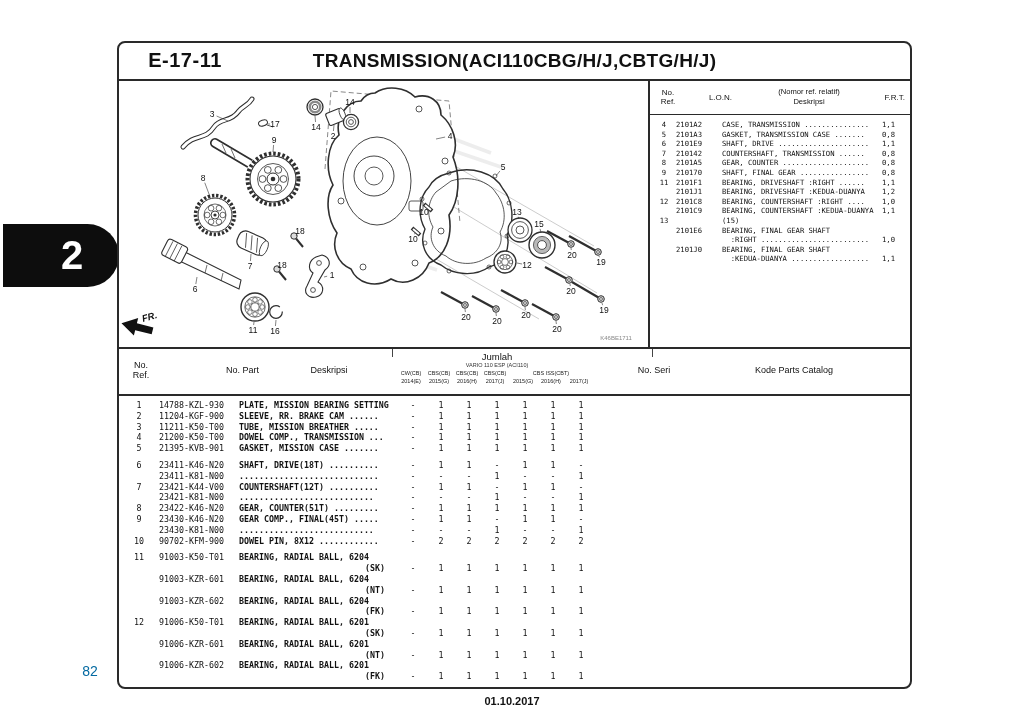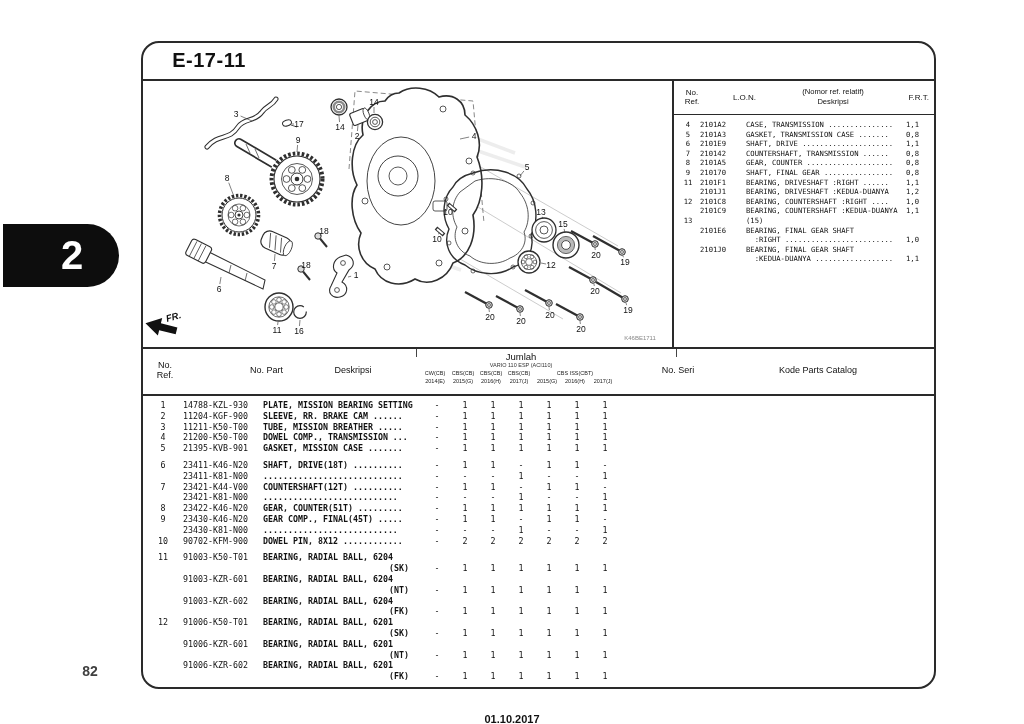--- a/index.html
+++ b/index.html
@@ -4,25 +4,25 @@
 <style>
   html,body{margin:0;padding:0;background:#fff;}
   body{width:1024px;height:724px;position:relative;font-family:"Liberation Sans",sans-serif;color:#111;}
   .page{position:absolute;inset:0;background:#fff;overflow:hidden;}
 
   
   .tab{position:absolute;left:3px;top:224px;width:94px;height:63px;background:#0d0d0d;
        border-radius:0 34px 34px 0;color:#fff;display:flex;align-items:center;justify-content:center;
        padding-left:22px;font-size:40px;font-weight:bold;}
 
-  .pagenum{position:absolute;left:70px;top:663px;width:40px;text-align:center;font-size:14px;color:#404040;font-weight:bold;}
-  .footdate{position:absolute;left:0;top:713px;width:1024px;text-align:center;font-size:11px;font-weight:bold;}
+  .pagenum{position:absolute;left:70px;top:663px;width:40px;text-align:center;font-size:14px;color:#0369a1;}
+  .footdate{position:absolute;left:0;top:695px;width:1024px;text-align:center;font-size:11px;font-weight:bold;}
 
   
-  .frame{position:absolute;left:117px;top:41px;width:791px;height:644px;border:2px solid #2a2a2a;border-radius:18px;margin-left:24px;}
+  .frame{position:absolute;left:117px;top:41px;width:791px;height:644px;border:2px solid #2a2a2a;border-radius:8px;}
   .hdr{position:absolute;left:0;top:0;right:0;height:36px;border-bottom:2px solid #2a2a2a;}
   .hdr-code{position:absolute;left:12px;top:6px;width:108px;text-align:center;font-weight:bold;font-size:20px;letter-spacing:.5px;}
   .hdr-title{position:absolute;left:0;right:0;top:7px;text-align:center;font-weight:bold;font-size:19px;letter-spacing:.3px;}
 
   .content{position:absolute;left:0;top:38px;right:0;height:266px;}
   .diagram{position:absolute;left:0;top:0;width:529px;height:266px;}
   .diagram svg{width:529px;height:266px;display:block;}
 
   
   .reftab{position:absolute;left:529px;top:0;right:0;bottom:0;border-left:2px solid #2a2a2a;}
@@ -72,20 +72,21 @@
   <div class="tab">
     <span>2</span>
   </div>
   <div class="pagenum">82</div>
   <div class="footdate">01.10.2017</div>
 
   <div class="frame">
 
     <div class="hdr">
       <div class="hdr-code">E-17-11</div>
+      <div class="hdr-title">TRANSMISSION(ACI110CBG/H/J,CBTG/H/J)</div>
     </div>
 
     <div class="content">
 
       <div class="diagram">
         <svg id="diagramSvg" viewBox="0 0 529 266" xmlns="http://www.w3.org/2000/svg">
 
           <g opacity="0.3" stroke="#c4c4c4" stroke-width="3.5" fill="none">
             <path d="M298,44 L372,72"></path>
               <path d="M294,56 L382,86"></path>

